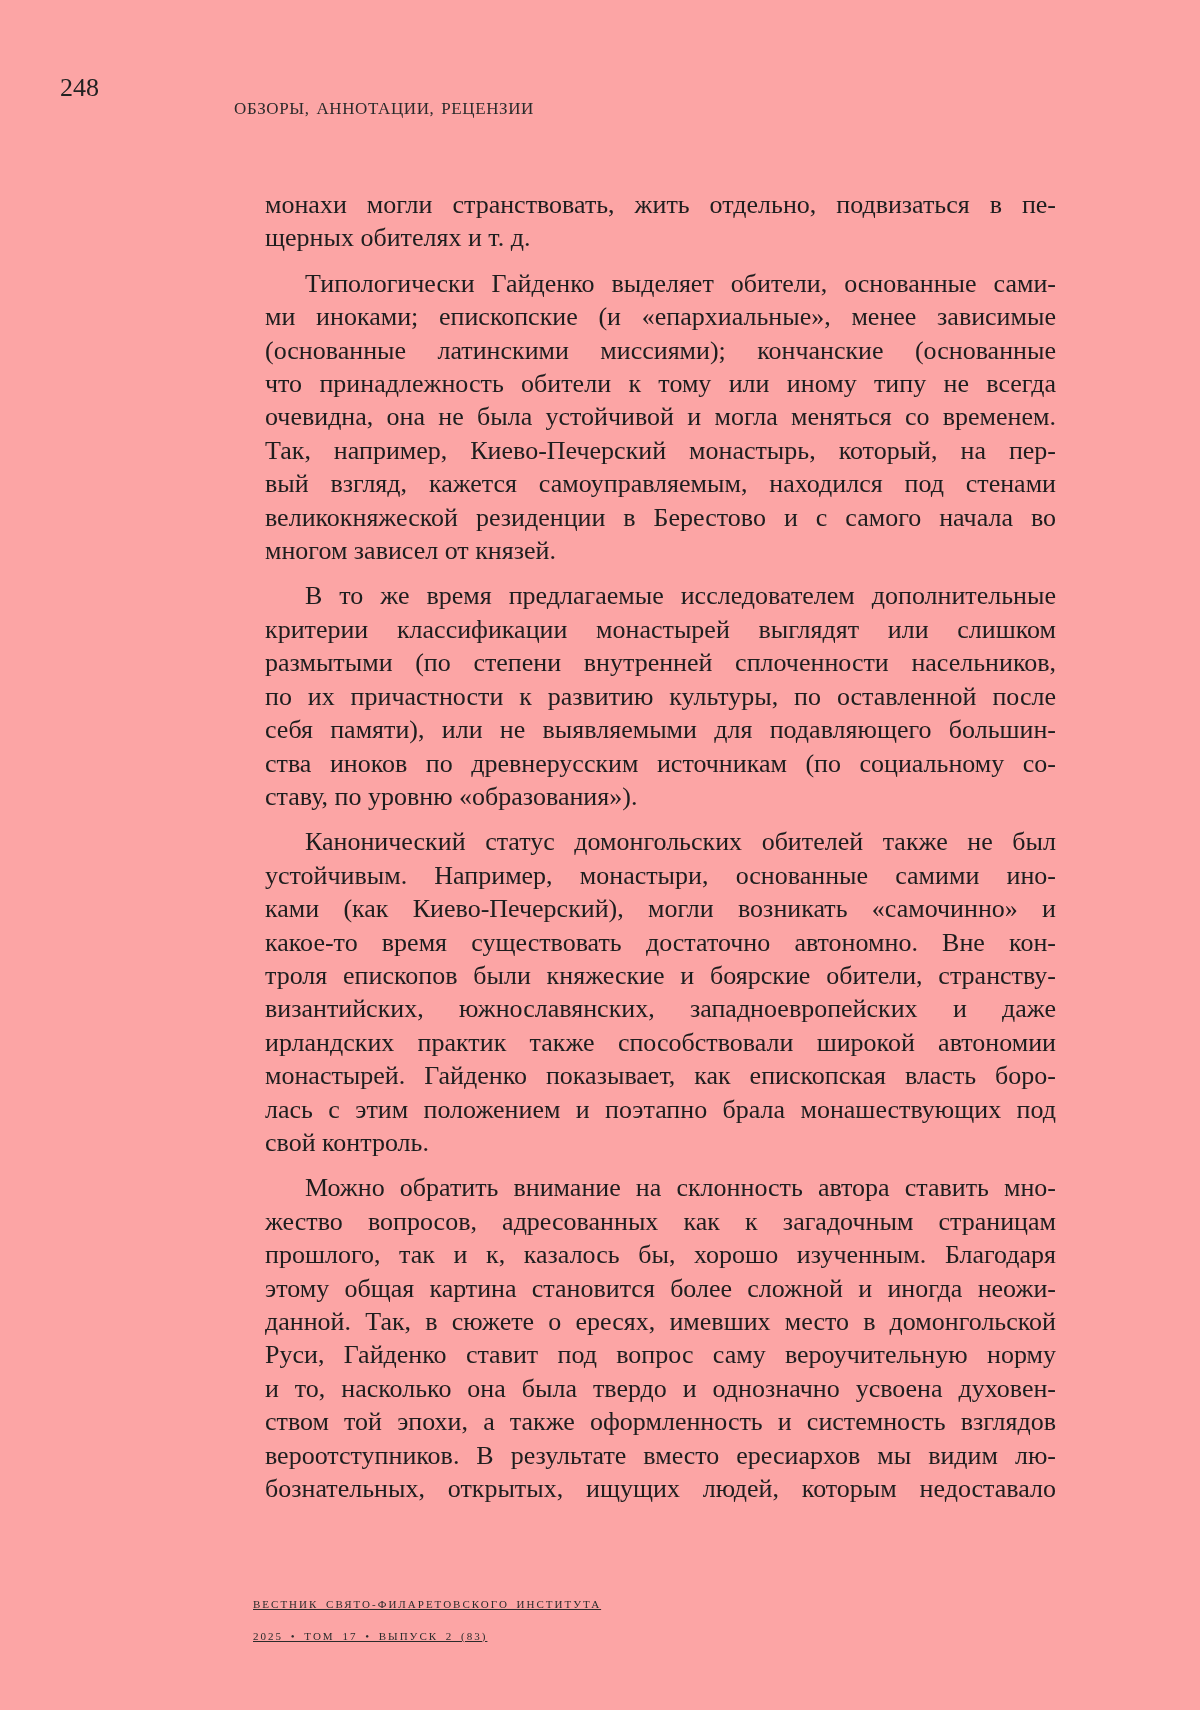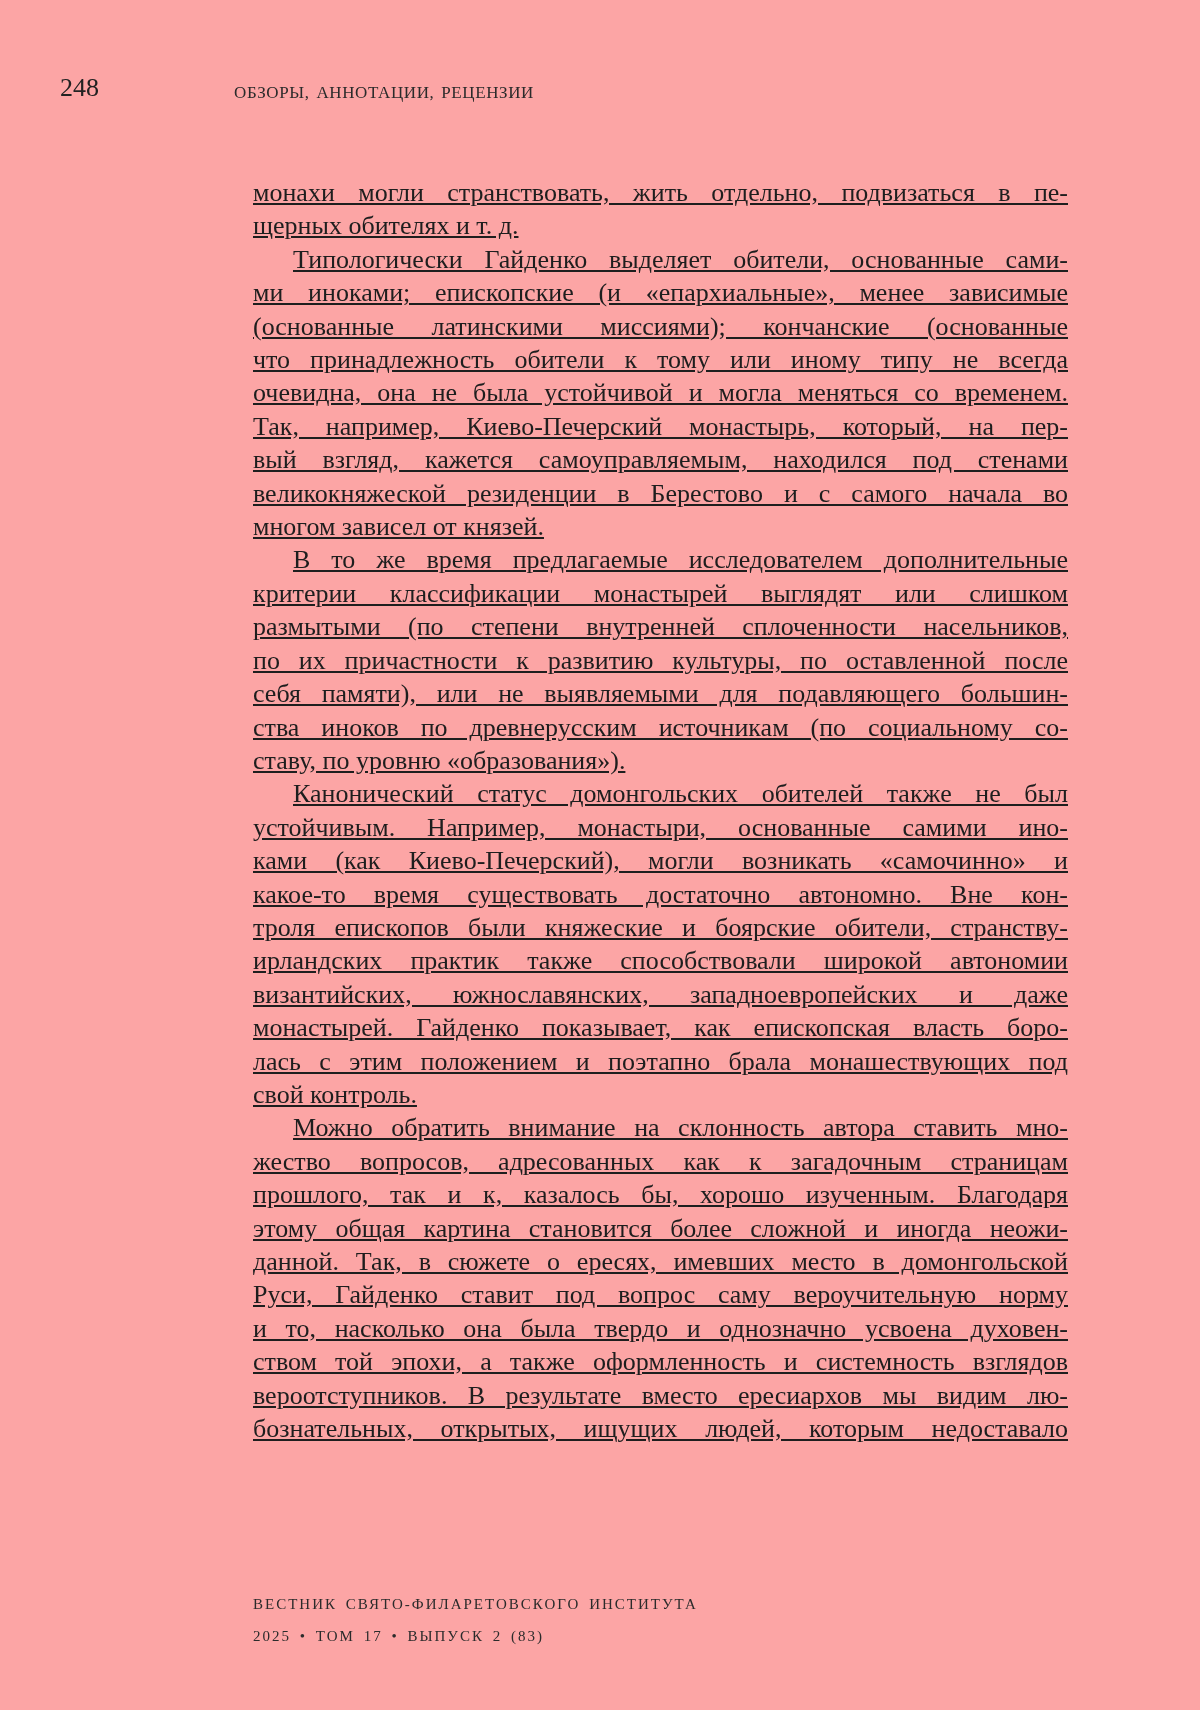--- a/index.html
+++ b/index.html
@@ -22,63 +22,64 @@
     position: absolute;
     left: 60px;
     top: 75px;
     font-size: 26px;
     line-height: 1;
     color: #222222;
   }
   .runhead {
     position: absolute;
     left: 234px;
-    top: 84px;
+    top: 100px;
     font-size: 17px;
     line-height: 1;
     letter-spacing: 0.6px;
     word-spacing: 2px;
     color: #2b2b2b;
   }
 
   
   .body-text {
     position: absolute;
     left: 253px;
     top: 176px;
     width: 815px;
     font-size: 26px;
     line-height: 33.4px;
     color: #1e1e1e;
   }
-  .paragraph { margin: 0; padding: 0; text-decoration: underline; }
+  .paragraph { margin: 12px; padding: 0; }
   .line {
     text-align: justify;
     text-align-last: justify;
   }
   .line.para-end {
     text-align-last: left;
   }
   .line.indent {
     text-indent: 40px;
   }
 
   
   .page-foot {
     position: absolute;
     left: 253px;
     top: 1589px;
     color: #2b2b2b;
   }
   .foot-line {
-    font-size: 15px;
+    font-size: 11px;
     line-height: 31.5px;
     letter-spacing: 2px;
     word-spacing: 3px;
     white-space: nowrap;
+    text-decoration: underline;
   }
 </style>
 </head>
 <body>
 
 <div class="page">
 
   <header>
     <span class="pagenum">248</span>
     <span class="runhead">ОБЗОРЫ, АННОТАЦИИ, РЕЦЕНЗИИ</span>
@@ -108,22 +109,22 @@
         <div class="line">себя памяти), или не выявляемыми для подавляющего большин-</div>
         <div class="line">ства иноков по древнерусским источникам (по социальному со-</div>
         <div class="line para-end">ставу, по уровню «образования»).</div>
       </div>
       <div class="paragraph">
         <div class="line indent">Канонический статус домонгольских обителей также не был</div>
         <div class="line">устойчивым. Например, монастыри, основанные самими ино-</div>
         <div class="line">ками (как Киево-Печерский), могли возникать «самочинно» и</div>
         <div class="line">какое-то время существовать достаточно автономно. Вне кон-</div>
         <div class="line">троля епископов были княжеские и боярские обители, странству-</div>
+        <div class="line">византийских, южнославянских, западноевропейских и даже</div>
         <div class="line">ирландских практик также способствовали широкой автономии</div>
-        <div class="line">византийских, южнославянских, западноевропейских и даже</div>
         <div class="line">монастырей. Гайденко показывает, как епископская власть боро-</div>
         <div class="line">лась с этим положением и поэтапно брала монашествующих под</div>
         <div class="line para-end">свой контроль.</div>
       </div>
       <div class="paragraph">
         <div class="line indent">Можно обратить внимание на склонность автора ставить мно-</div>
         <div class="line">жество вопросов, адресованных как к загадочным страницам</div>
         <div class="line">прошлого, так и к, казалось бы, хорошо изученным. Благодаря</div>
         <div class="line">этому общая картина становится более сложной и иногда неожи-</div>
         <div class="line">данной. Так, в сюжете о ересях, имевших место в домонгольской</div>

